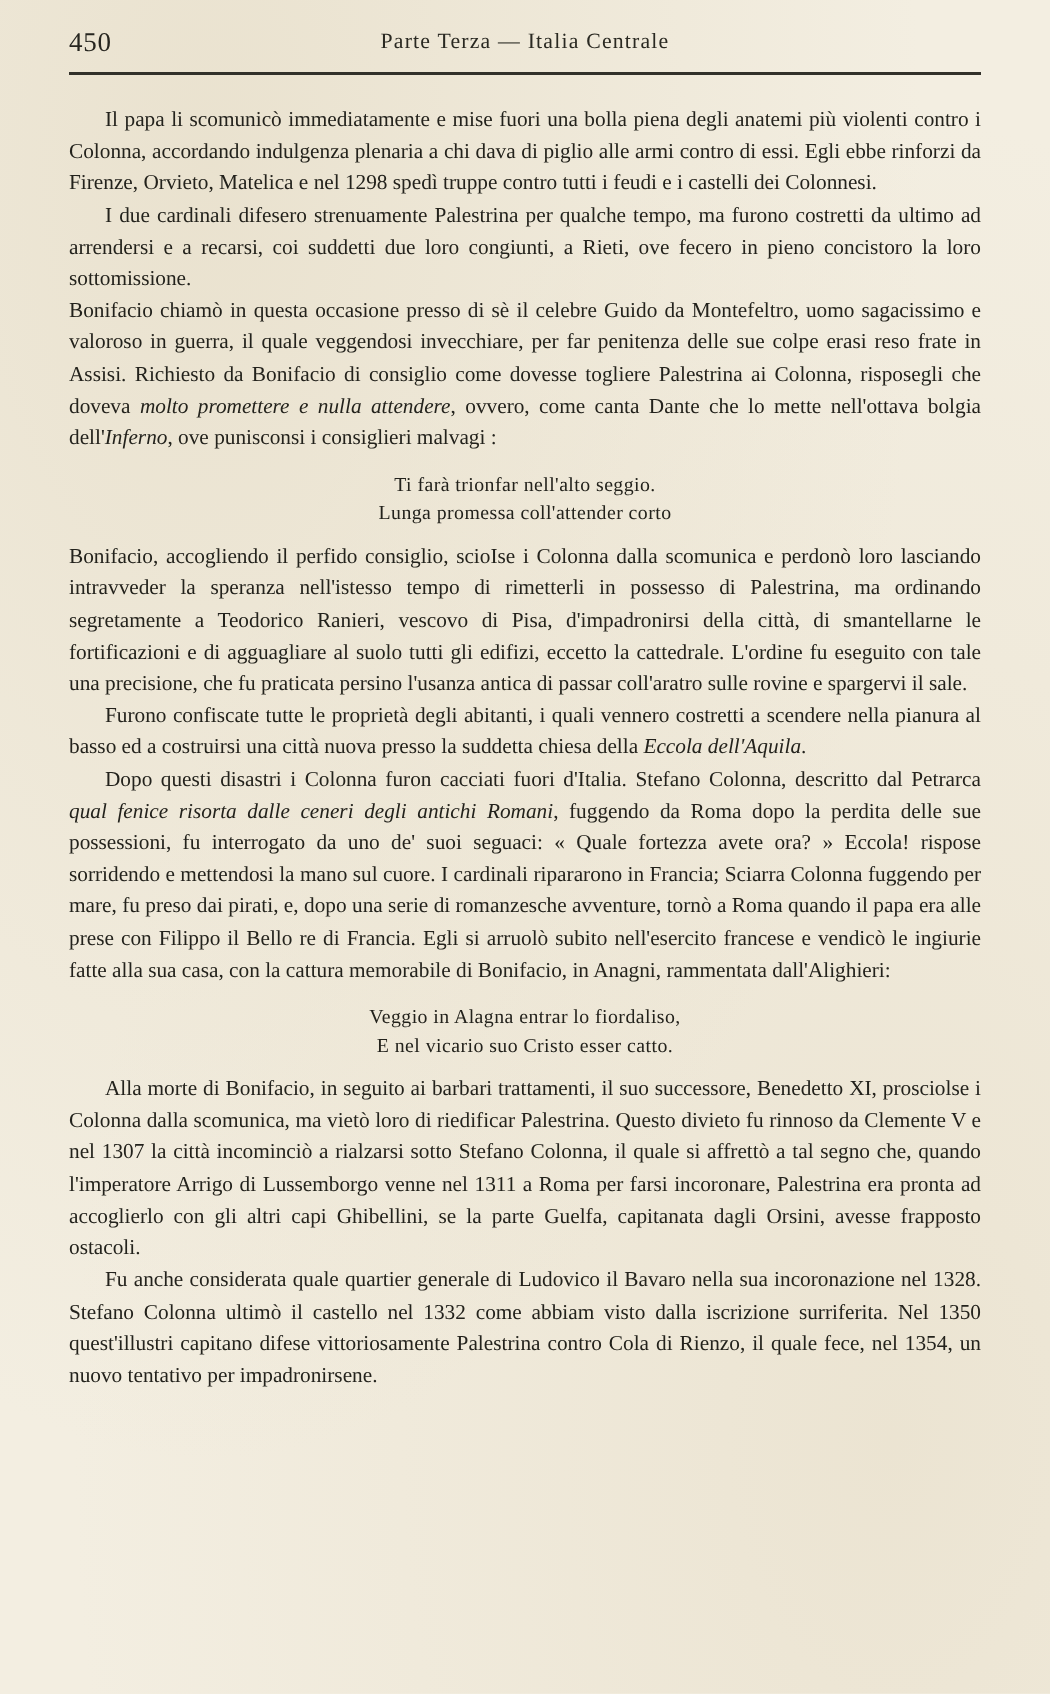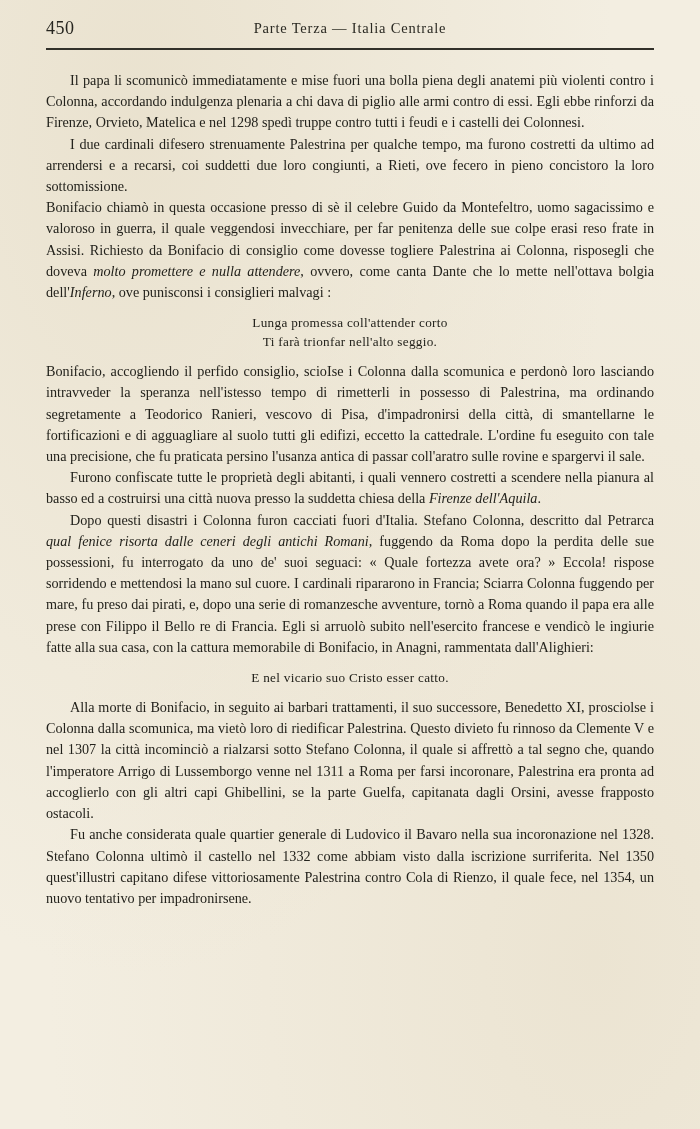--- a/index.html
+++ b/index.html
@@ -99,29 +99,30 @@
 
   <div class="rule"></div>
 
   <div class="body-text">
 
     <p class="indent">Il papa li scomunicò immediatamente e mise fuori una bolla piena degli anatemi più violenti contro i Colonna, accordando indulgenza plenaria a chi dava di piglio alle armi contro di essi. Egli ebbe rinforzi da Firenze, Orvieto, Matelica e nel 1298 spedì truppe contro tutti i feudi e i castelli dei Colonnesi.</p>
     <p class="indent">I due cardinali difesero strenuamente Palestrina per qualche tempo, ma furono costretti da ultimo ad arrendersi e a recarsi, coi suddetti due loro congiunti, a Rieti, ove fecero in pieno concistoro la loro sottomissione.</p>
     <p>Bonifacio chiamò in questa occasione presso di sè il celebre Guido da Montefeltro, uomo sagacissimo e valoroso in guerra, il quale veggendosi invecchiare, per far penitenza delle sue colpe erasi reso frate in Assisi. Richiesto da Bonifacio di consiglio come dovesse togliere Palestrina ai Colonna, risposegli che doveva <i>molto promettere e nulla attendere</i>, ovvero, come canta Dante che lo mette nell'ottava bolgia dell'<i>Inferno</i>, ove punisconsi i consiglieri malvagi :</p>
 
     <div class="verse">
+      <div>Ti farà trionfar nell'alto seggio.</div>
       <div>Lunga promessa coll'attender corto</div>
-      <div>Ti farà trionfar nell'alto seggio.</div>
     </div>
 
     <p>Bonifacio, accogliendo il perfido consiglio, scioIse i Colonna dalla scomunica e perdonò loro lasciando intravveder la speranza nell'istesso tempo di rimetterli in possesso di Palestrina, ma ordinando segretamente a Teodorico Ranieri, vescovo di Pisa, d'impadronirsi della città, di smantellarne le fortificazioni e di agguagliare al suolo tutti gli edifizi, eccetto la cattedrale. L'ordine fu eseguito con tale una precisione, che fu praticata persino l'usanza antica di passar coll'aratro sulle rovine e spargervi il sale.</p>
-    <p class="indent">Furono confiscate tutte le proprietà degli abitanti, i quali vennero costretti a scendere nella pianura al basso ed a costruirsi una città nuova presso la suddetta chiesa della <i>Firenze dell'Aquila</i>.</p>
+    <p class="indent">Furono confiscate tutte le proprietà degli abitanti, i quali vennero costretti a scendere nella pianura al basso ed a costruirsi una città nuova presso la suddetta chiesa della <i>Eccola dell'Aquila</i>.</p>
     <p class="indent">Dopo questi disastri i Colonna furon cacciati fuori d'Italia. Stefano Colonna, descritto dal Petrarca <i>qual fenice risorta dalle ceneri degli antichi Romani</i>, fuggendo da Roma dopo la perdita delle sue possessioni, fu interrogato da uno de' suoi seguaci: « Quale fortezza avete ora? » Eccola! rispose sorridendo e mettendosi la mano sul cuore. I cardinali ripararono in Francia; Sciarra Colonna fuggendo per mare, fu preso dai pirati, e, dopo una serie di romanzesche avventure, tornò a Roma quando il papa era alle prese con Filippo il Bello re di Francia. Egli si arruolò subito nell'esercito francese e vendicò le ingiurie fatte alla sua casa, con la cattura memorabile di Bonifacio, in Anagni, rammentata dall'Alighieri:</p>
 
     <div class="verse">
+      <div>Veggio in Alagna entrar lo fiordaliso,</div>
       <div>E nel vicario suo Cristo esser catto.</div>
     </div>
 
     <p class="indent">Alla morte di Bonifacio, in seguito ai barbari trattamenti, il suo successore, Benedetto XI, prosciolse i Colonna dalla scomunica, ma vietò loro di riedificar Palestrina. Questo divieto fu rinnoso da Clemente V e nel 1307 la città incominciò a rialzarsi sotto Stefano Colonna, il quale si affrettò a tal segno che, quando l'imperatore Arrigo di Lussemborgo venne nel 1311 a Roma per farsi incoronare, Palestrina era pronta ad accoglierlo con gli altri capi Ghibellini, se la parte Guelfa, capitanata dagli Orsini, avesse frapposto ostacoli.</p>
     <p class="indent">Fu anche considerata quale quartier generale di Ludovico il Bavaro nella sua incoronazione nel 1328. Stefano Colonna ultimò il castello nel 1332 come abbiam visto dalla iscrizione surriferita. Nel 1350 quest'illustri capitano difese vittoriosamente Palestrina contro Cola di Rienzo, il quale fece, nel 1354, un nuovo tentativo per impadronirsene.</p>
 
   </div>
 </div>
 
 </body></html>

